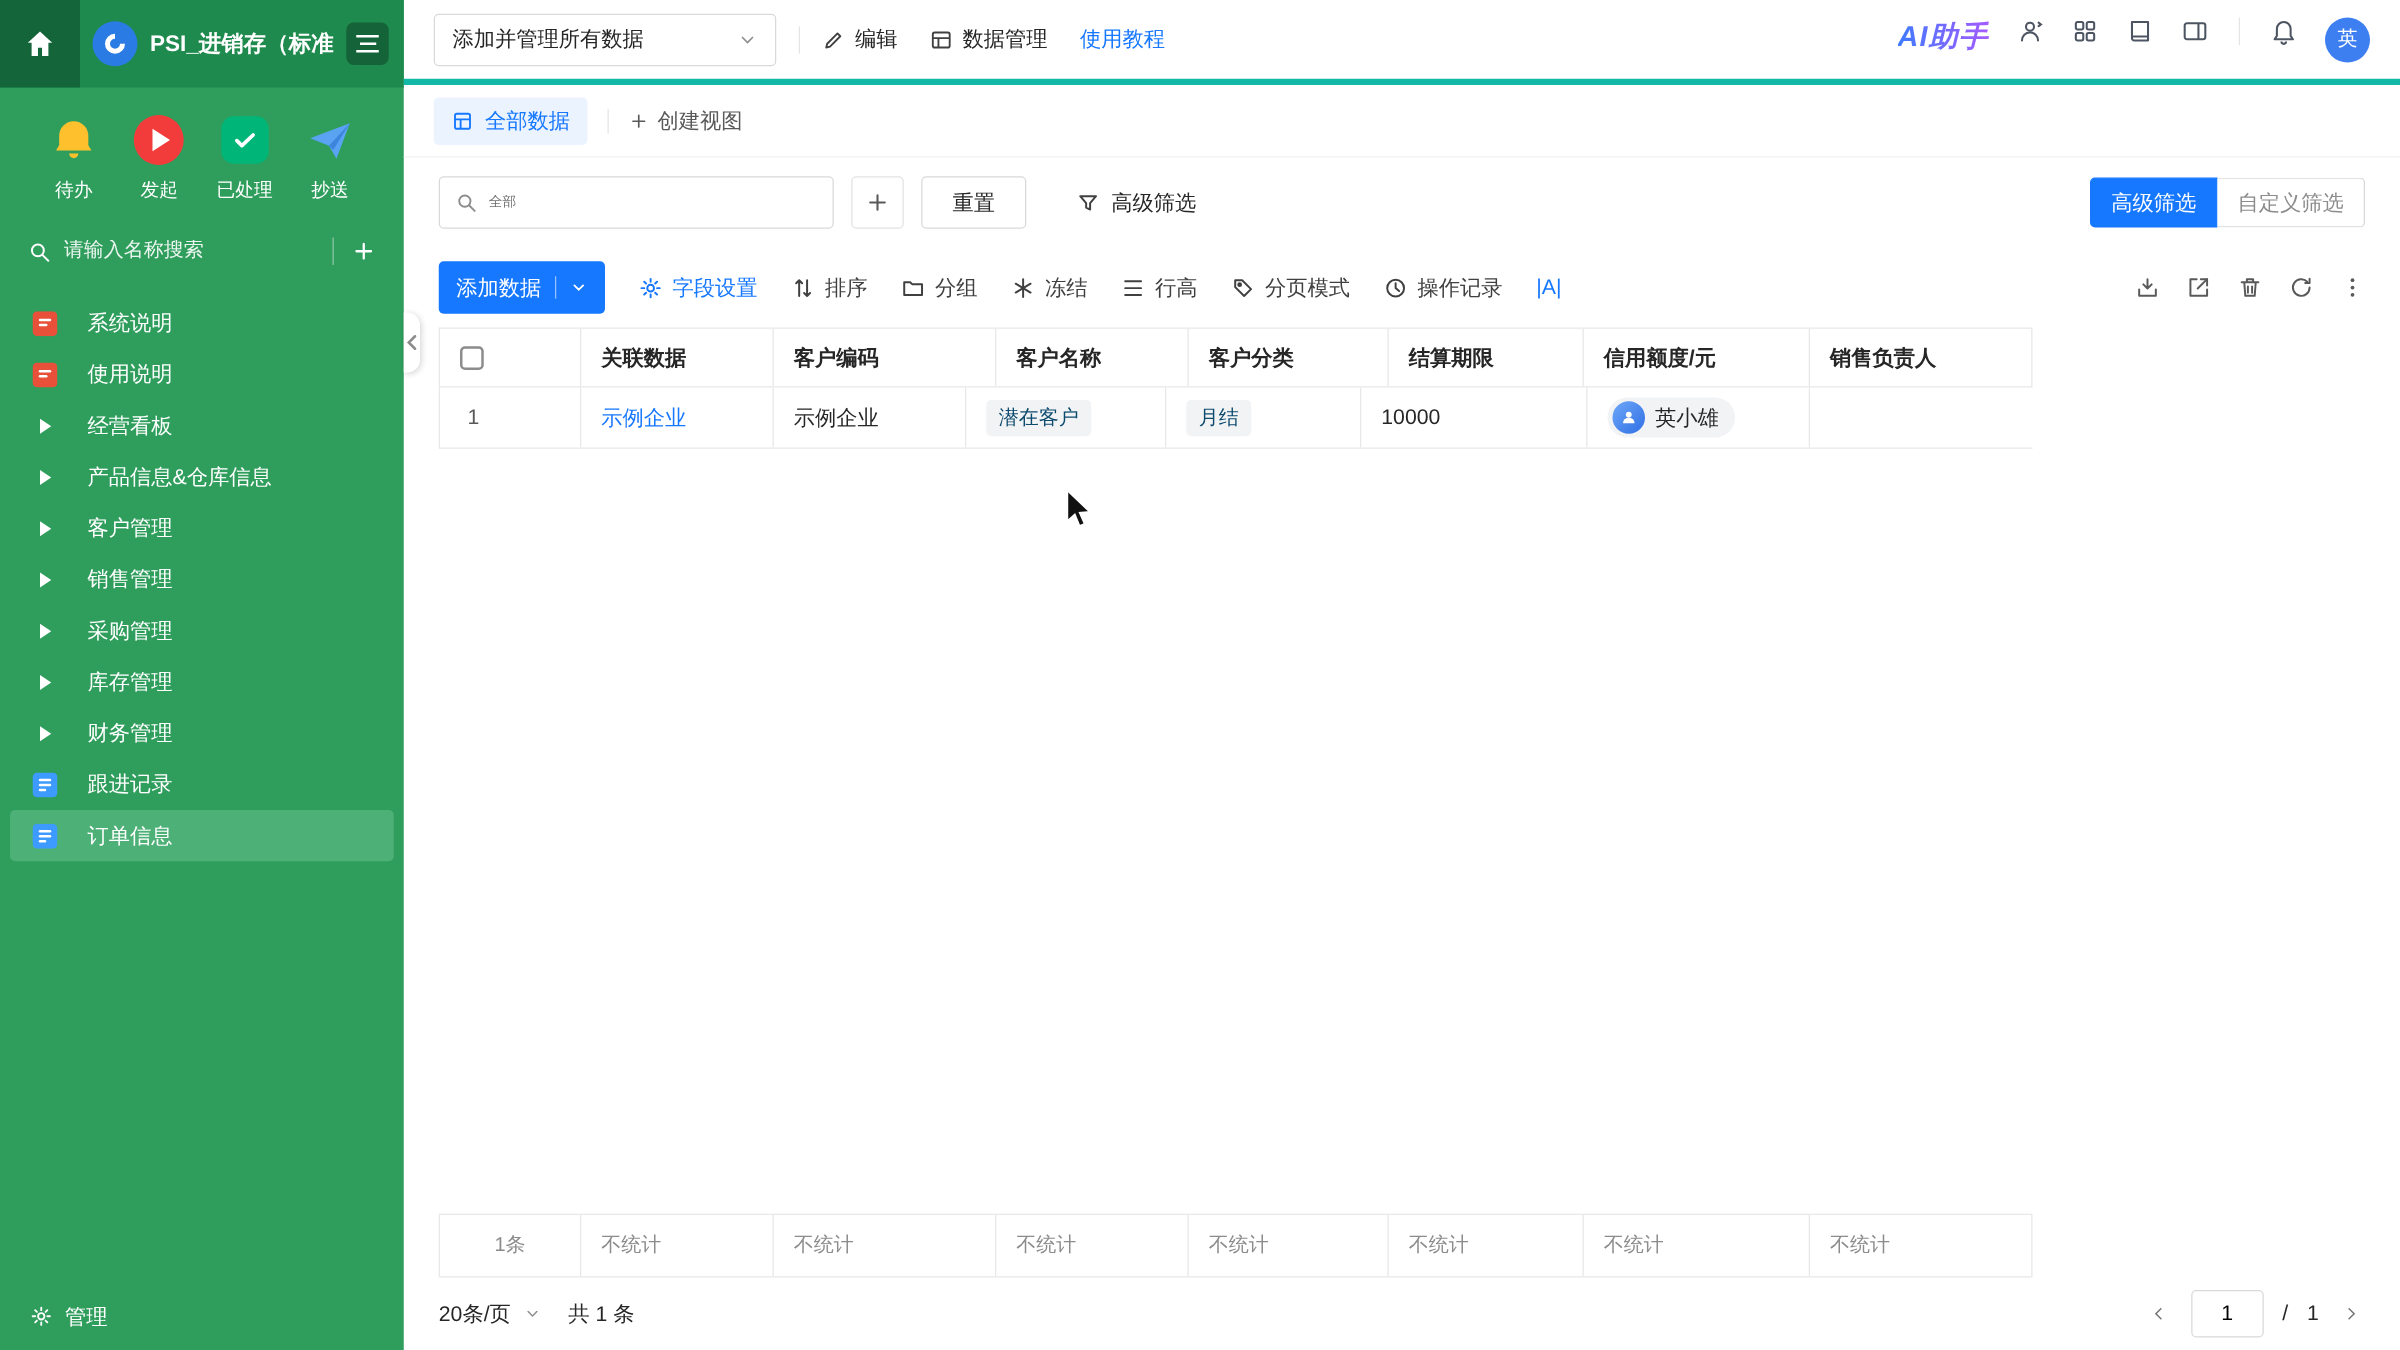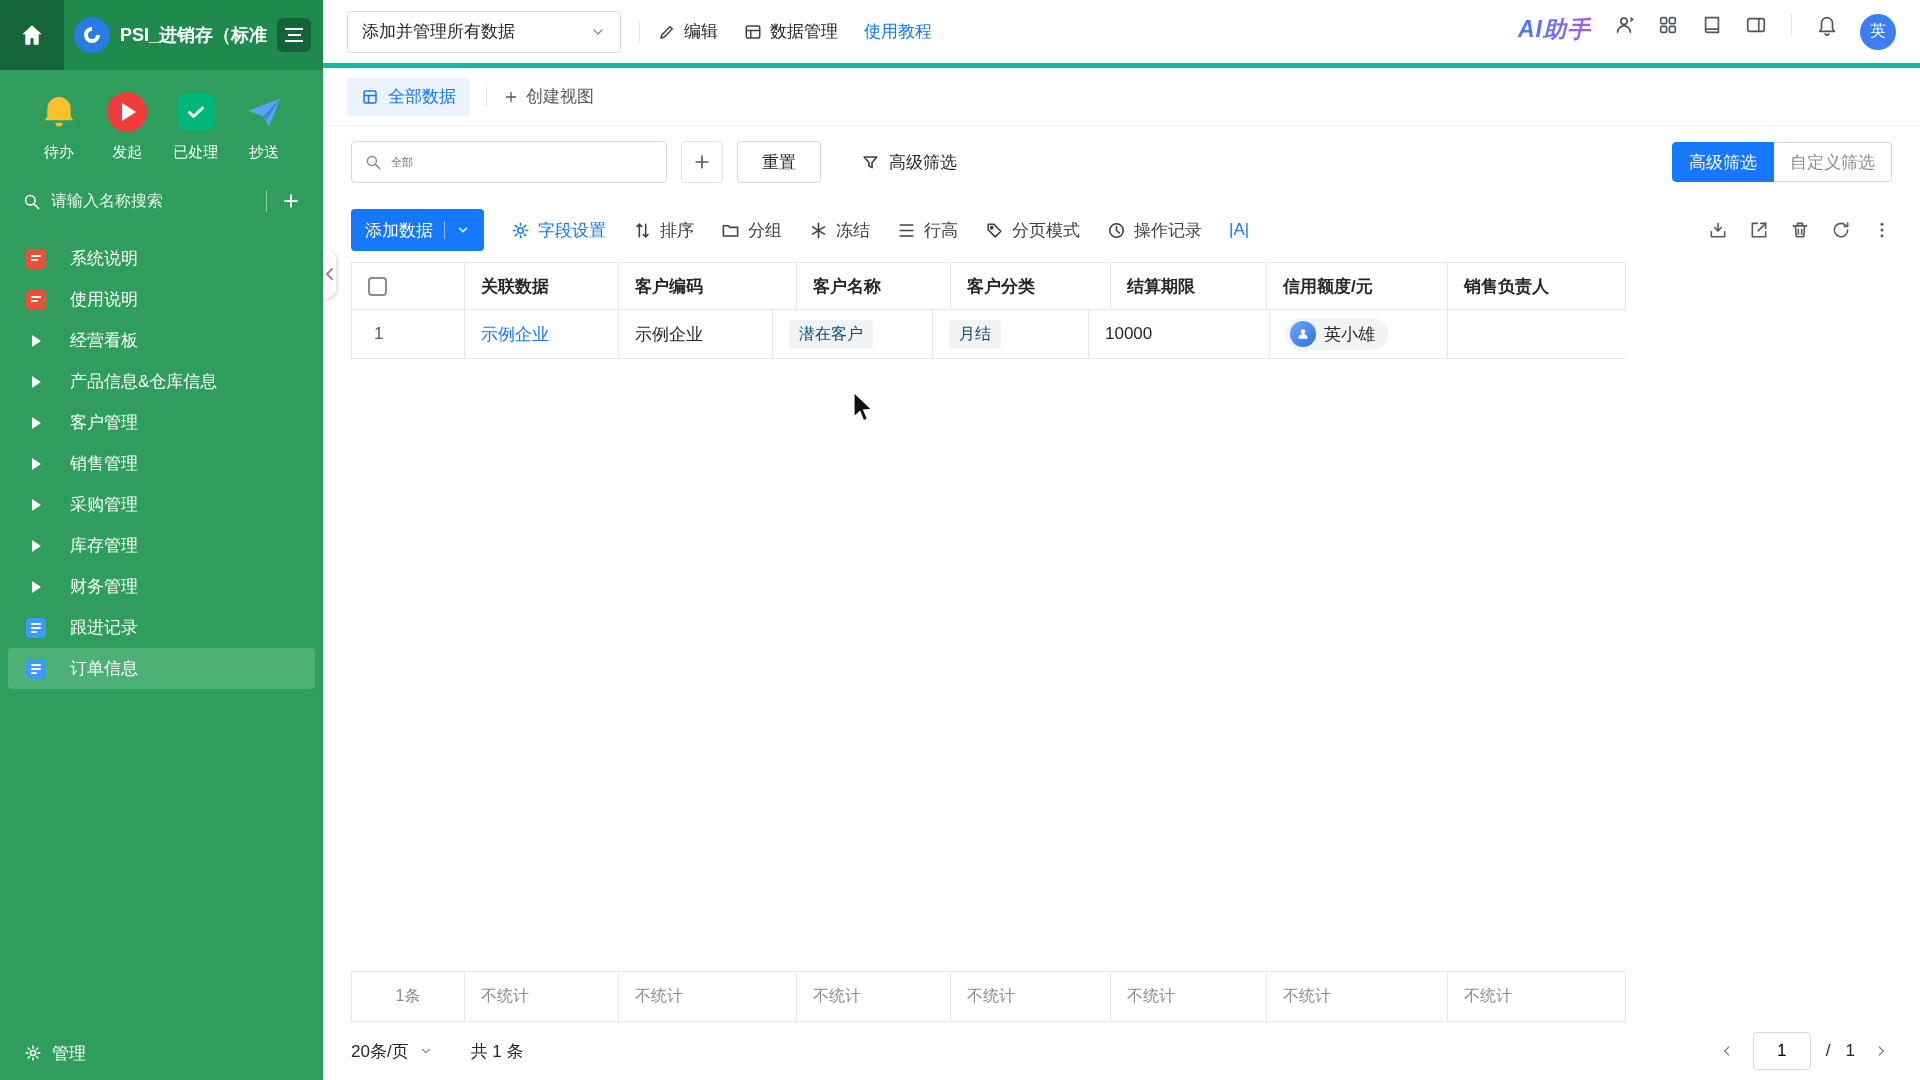--- a/index.html
+++ b/index.html
@@ -128,21 +128,21 @@
   .owner-avatar { width:26px; height:26px; border-radius:50%; color:#fff;
                   background:linear-gradient(135deg,#6FA8F9,#2F6FE4);
                   display:flex; align-items:center; justify-content:center; }
   .tbl-empty { flex:1; }
   .stats-row { width:max-content; display:flex; border-top:1px solid #E8E8E8; border-bottom:1px solid #E8E8E8;
                color:#8C8C8C; font-size:16px; }
   .stats-row .cell { height:49px; }
   .stats-row .cell.center { justify-content:center; }
 
   
-  .pagination { height:58px; display:flex; align-items:center; padding:0 28px; gap:38px; }
+  .pagination { height:58px; display:flex; align-items:center; padding:0 28px; gap:22px; }
   .page-size { display:flex; align-items:center; gap:10px; cursor:pointer; }
   .pg-right { margin-left:auto; display:flex; align-items:center; gap:15px; }
   .pg-btn { color:#737373; cursor:pointer; display:flex; padding:4px; }
   .page-input { width:58px; height:38px; border:1px solid #D9D9D9; border-radius:4px; text-align:center;
                 font-size:17px; outline:none; font-family:"Liberation Sans","DejaVu Sans",sans-serif; }
 
   .cursor { position:absolute; left:529px; top:392px; z-index:99; pointer-events:none; }
 </style>
 </head>
 <body>

